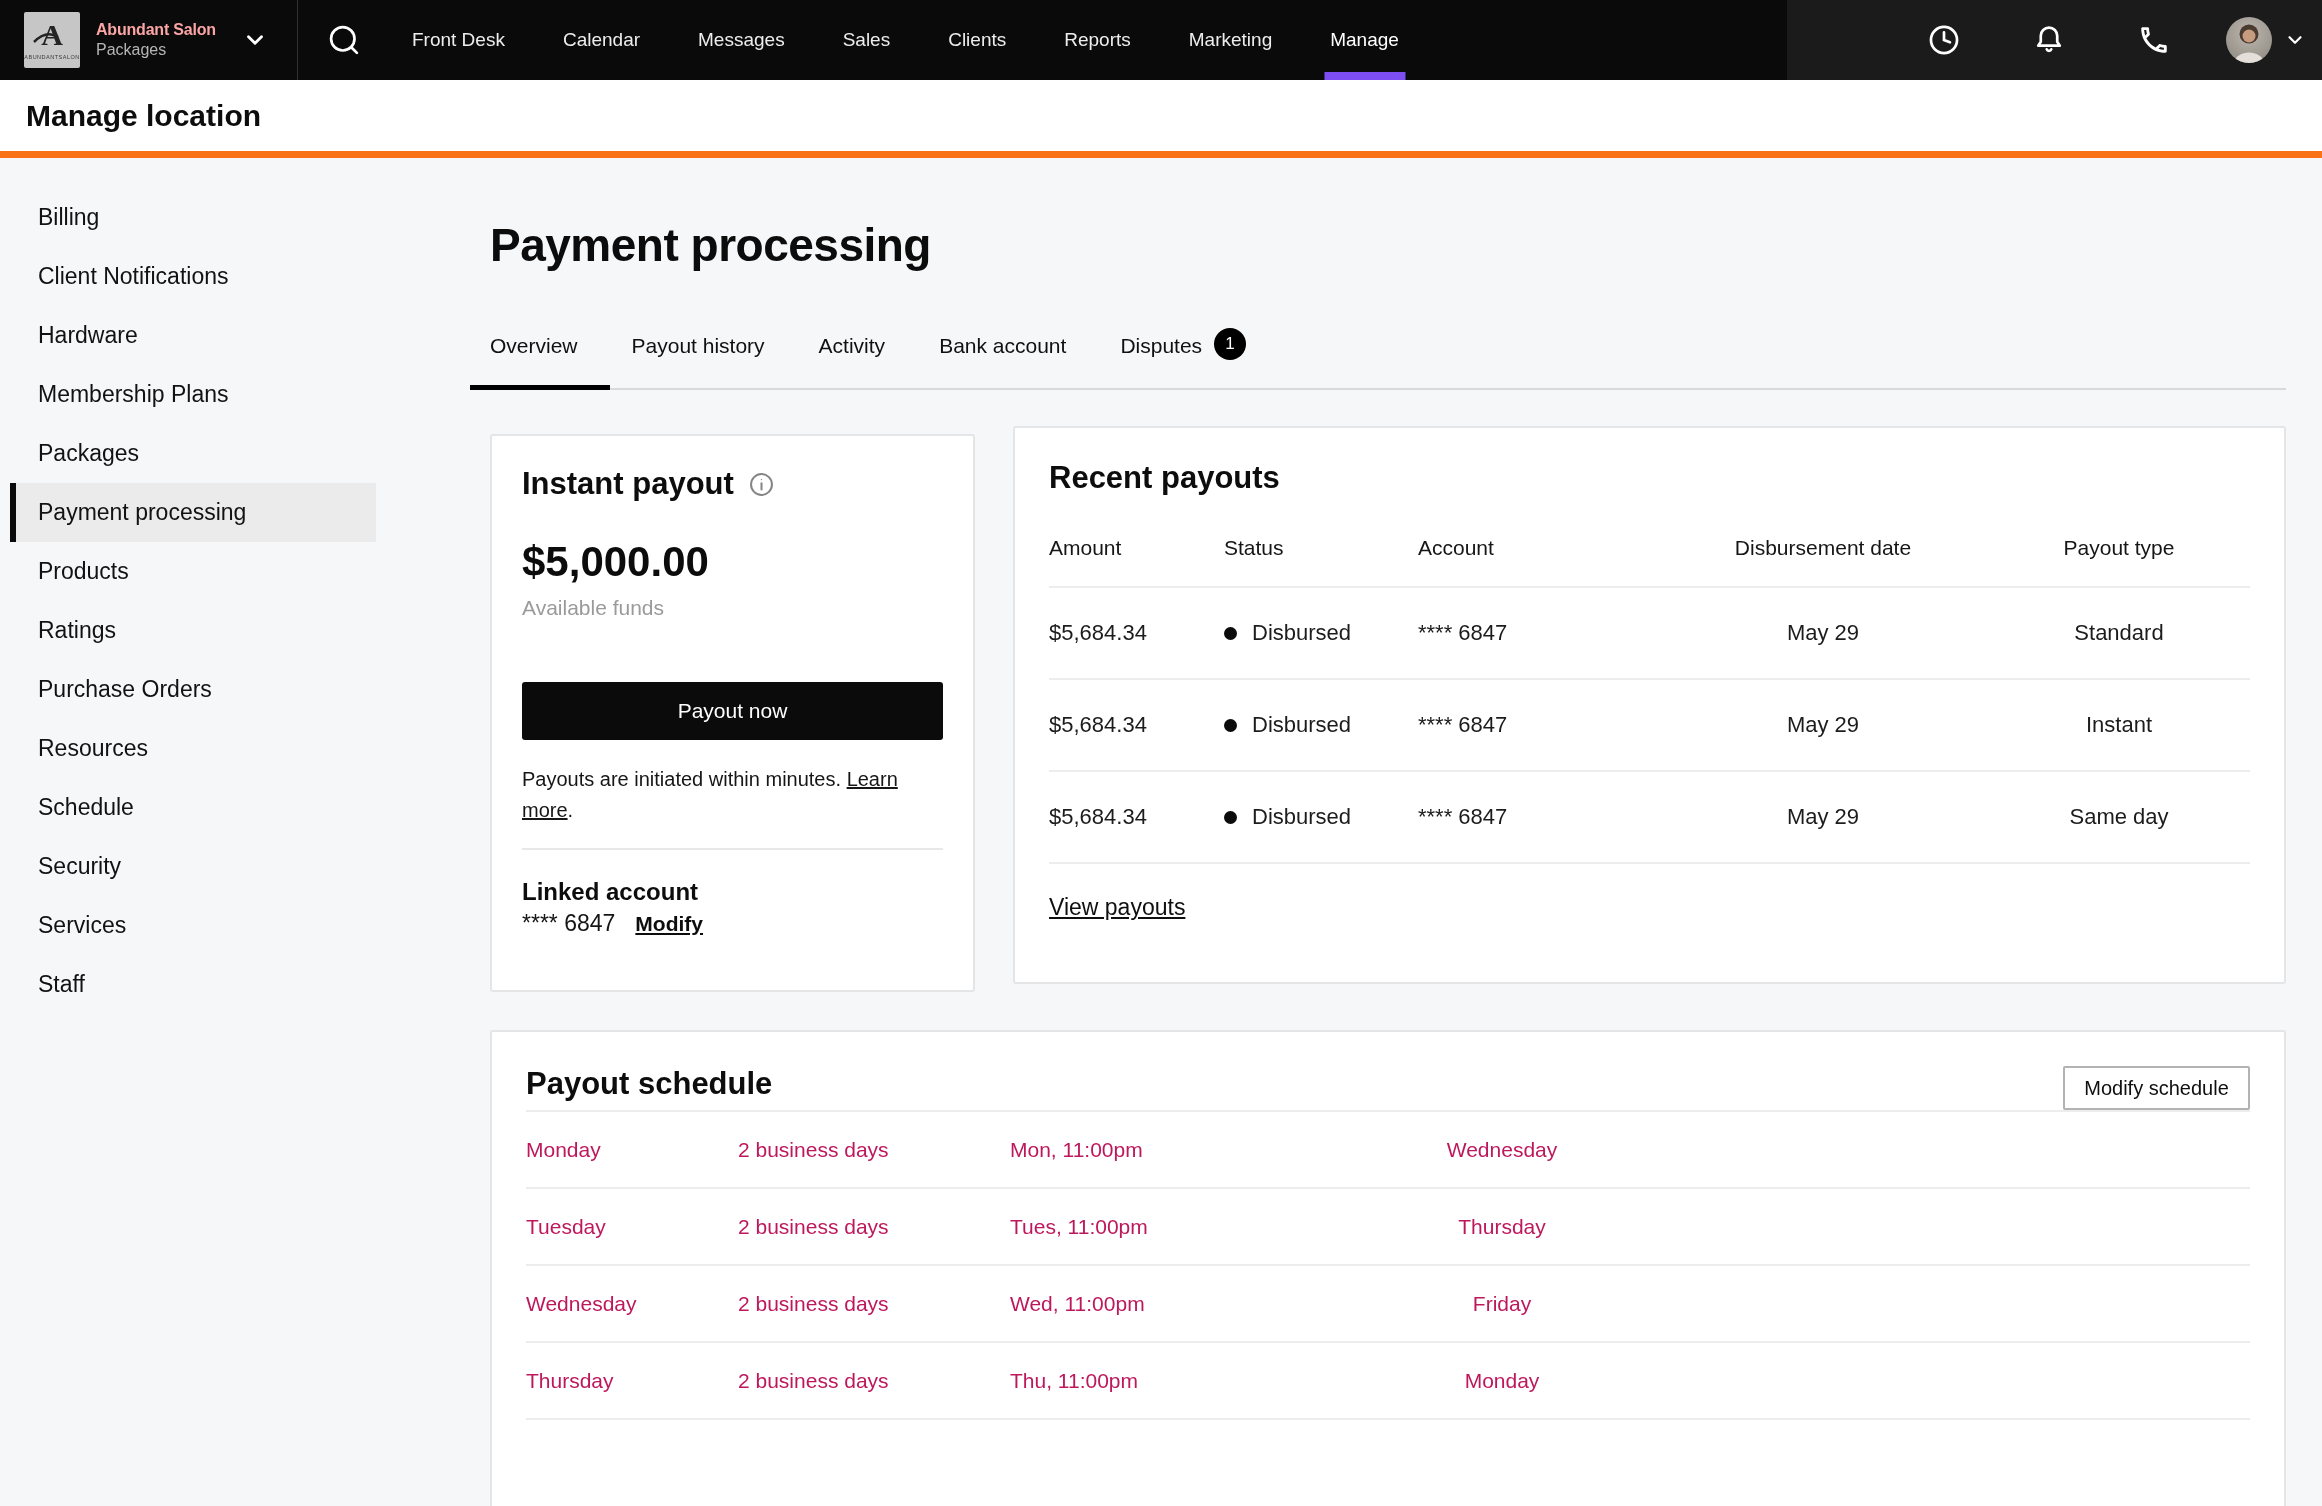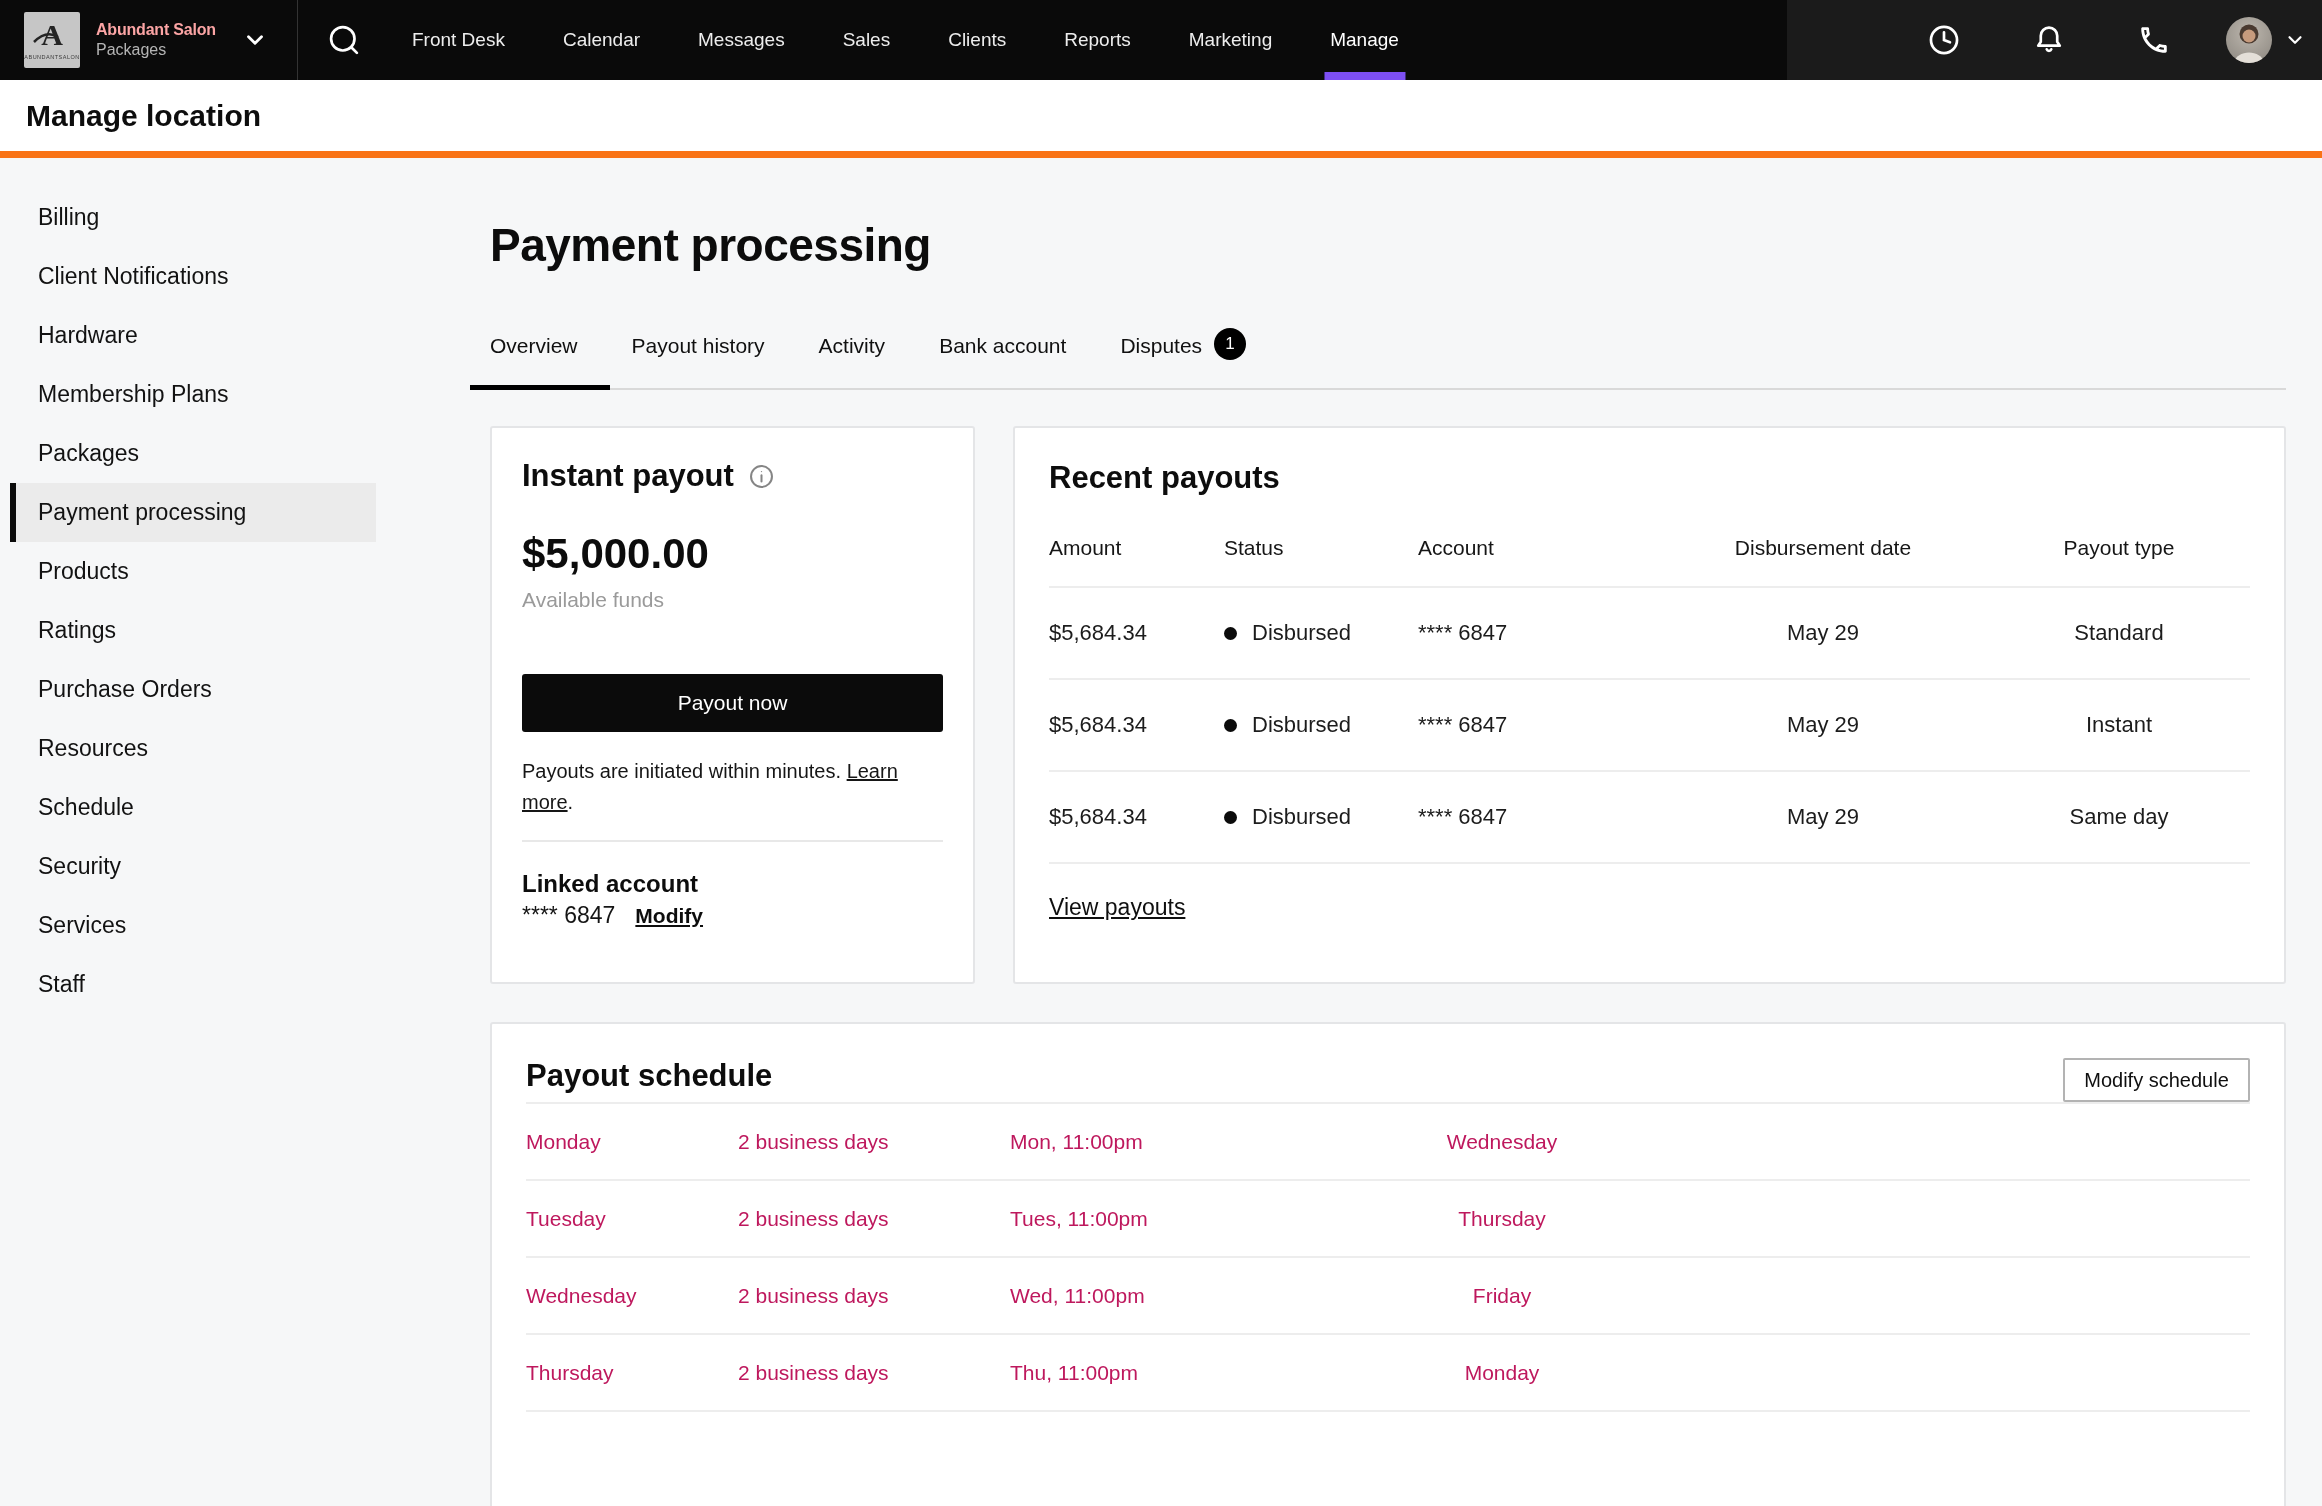--- a/index.html
+++ b/index.html
@@ -77,21 +77,21 @@
     display:inline-flex; align-items:center; justify-content:center;
     width:32px; height:32px; border-radius:50%; background:#000; color:#fff;
     font-size:17px; margin-left:12px; position:relative; top:-2px;
   }
 
   
   .cards-row{ margin-top:36px; display:flex; gap:38px; }
   .card{ background:#fff; border:2px solid #e4e5e7; border-radius:3px; }
   .card h2{ font-size:31px; font-weight:700; color:#0d0d0d; }
 
-  .card--instant{ width:485px; height:558px; padding:30px 30px; }
+  .card--instant{ width:485px; height:558px; padding:30px 30px;margin-top:8px; }
   .ip-title-row{ display:flex; align-items:center; gap:14px; }
   .info-icon{ display:flex; cursor:pointer; }
   .ip-amount{ margin-top:36px; font-size:42px; font-weight:700; color:#0c0c0c; }
   .ip-caption{ margin-top:10px; font-size:21px; color:#9a9a9a; }
   .ip-btn{
     margin-top:62px; width:100%; height:58px; background:#0b0b0b; color:#fff;
     font-size:21px; border:none; border-radius:3px; cursor:pointer; font-family:inherit;
   }
   .ip-note{ margin-top:24px; font-size:20px; line-height:1.55; color:#161616; }
   .ip-note a{ color:#161616; text-decoration:underline; cursor:pointer; }

